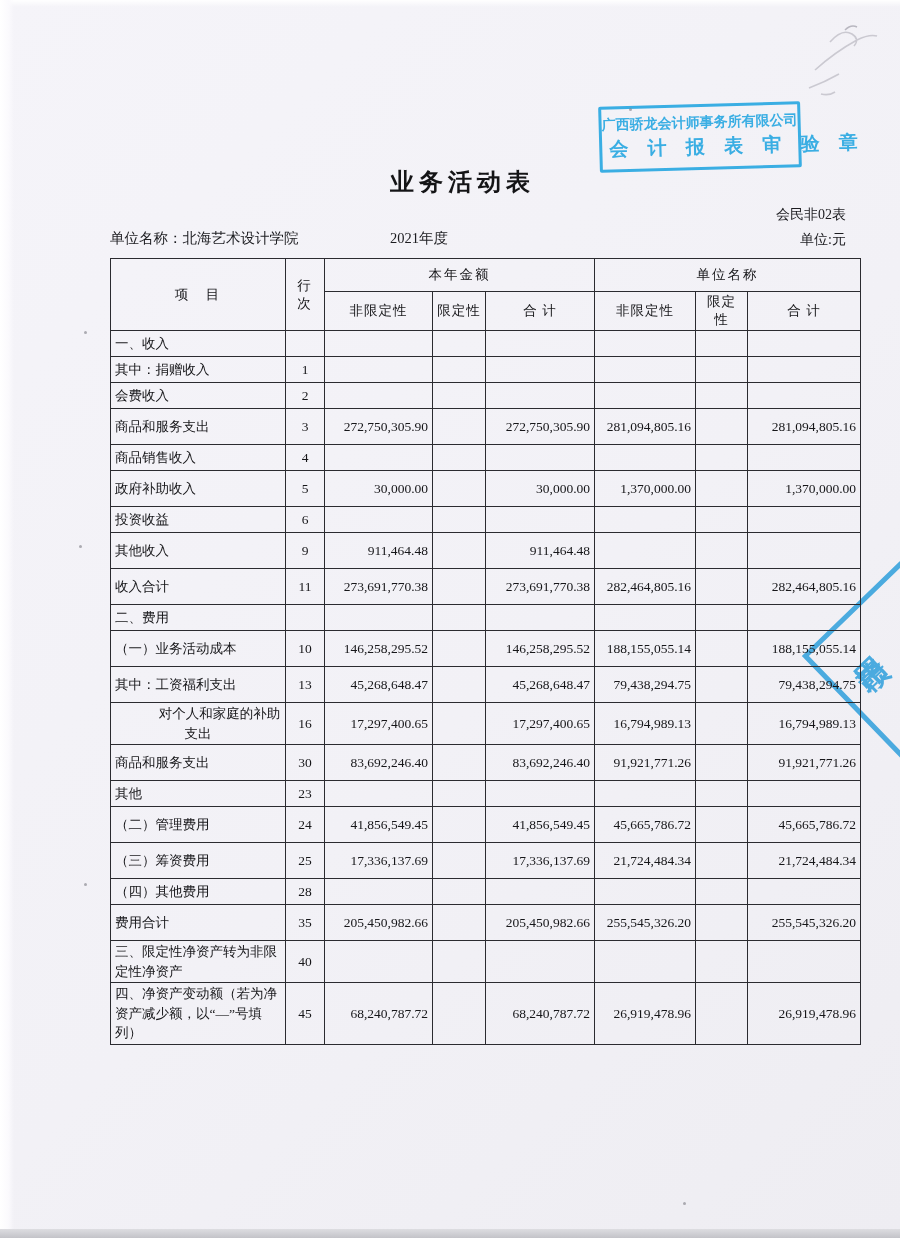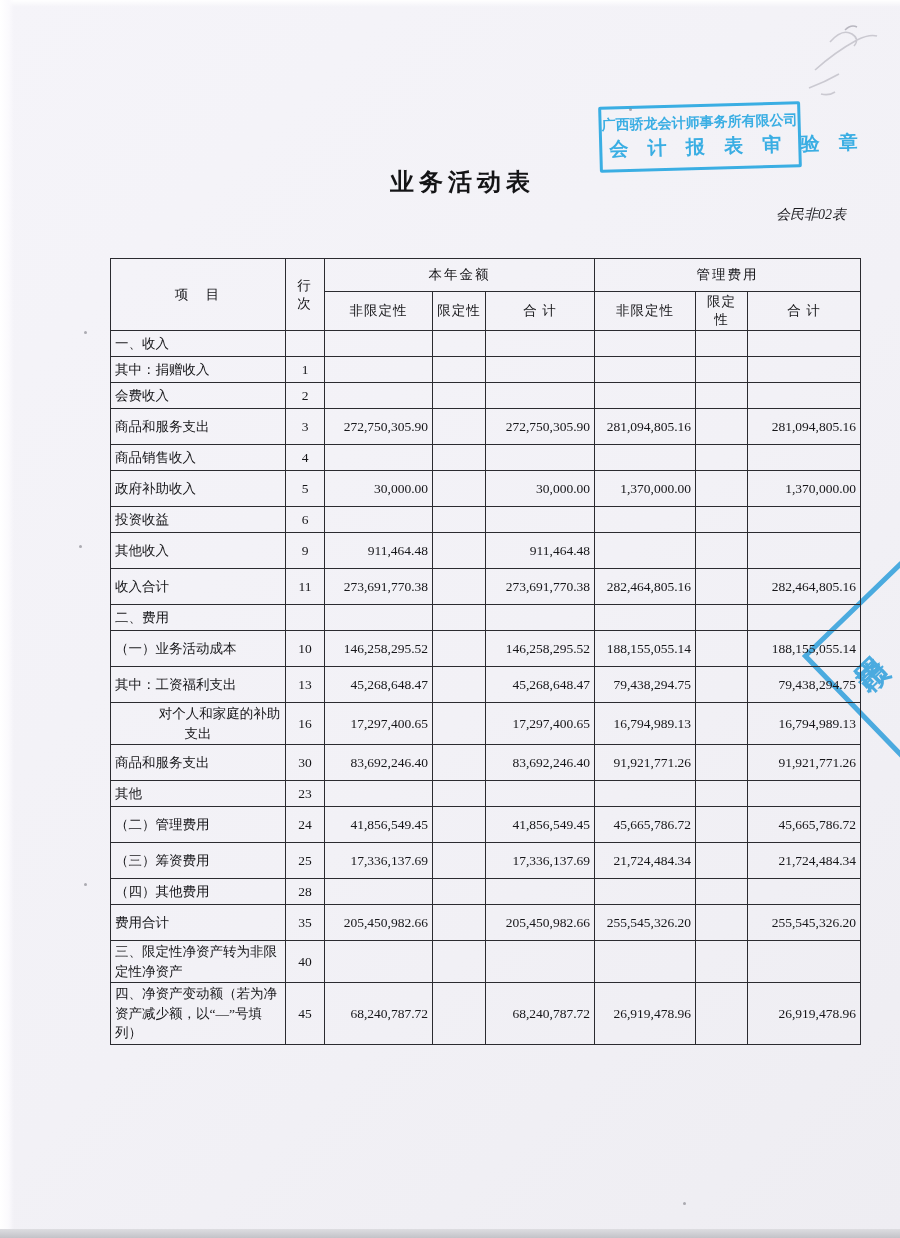--- a/index.html
+++ b/index.html
@@ -45,21 +45,21 @@
     font-family:"Liberation Sans","DejaVu Sans",sans-serif;
     writing-mode:vertical-rl;
   }
 
   .title{
     position:absolute;left:0;top:166px;width:900px;
     padding-left:25px;box-sizing:border-box;text-align:center;
     font-family:"Liberation Sans","DejaVu Sans",sans-serif;
     font-size:24px;font-weight:700;letter-spacing:5px;color:#141416;
   }
-  .form-code{position:absolute;right:54px;top:206px;font-size:14px;font-style:italic;}
+  .form-code{position:absolute;right:54px;top:206px;font-size:14px;}
   .info-row{position:absolute;left:110px;right:54px;top:229px;font-size:14.5px;height:20px;}
   .info-row .unit-name{position:absolute;left:0;top:0;}
   .info-row .period{position:absolute;left:280px;top:0;}
   .info-row .uom{position:absolute;right:0;top:2px;font-size:14px;}
 
   table.sheet{
     position:absolute;left:110px;top:258px;width:750px;
     border-collapse:collapse;table-layout:fixed;
     font-size:13.5px;color:#161619;
   }
@@ -100,38 +100,43 @@
     <div class="l2">会 计 报 表 审 验 章</div>
   </div>
 
   <div class="edge-stamp">
     <div class="chars">赣用</div>
   </div>
 
   <div class="title">业务活动表</div>
   <div class="form-code">会民非02表</div>
 
+  <div class="info-row">
+    <span class="unit-name">单位名称：北海艺术设计学院</span>
+    <span class="period">2021年度</span>
+    <span class="uom">单位:元</span>
+  </div>
 
   <table class="sheet">
     <colgroup>
       <col style="width:175px">
         <col style="width:39px">
       <col style="width:108px">
         <col style="width:53px">
         <col style="width:109px">
       <col style="width:101px">
         <col style="width:52px">
         <col style="width:113px">
     </colgroup>
     <thead>
       <tr class="h1">
         <th rowspan="2">项　目</th>
         <th rowspan="2">行次</th>
         <th colspan="3">本年金额</th>
-        <th colspan="3">管理费用</th>
+        <th colspan="3">单位名称</th>
       </tr>
       <tr class="h2">
         <th>非限定性</th>
         <th>限定性</th>
         <th>合 计</th>
         <th>非限定性</th>
         <th>限定性</th>
         <th>合 计</th>
       </tr>
     </thead>

